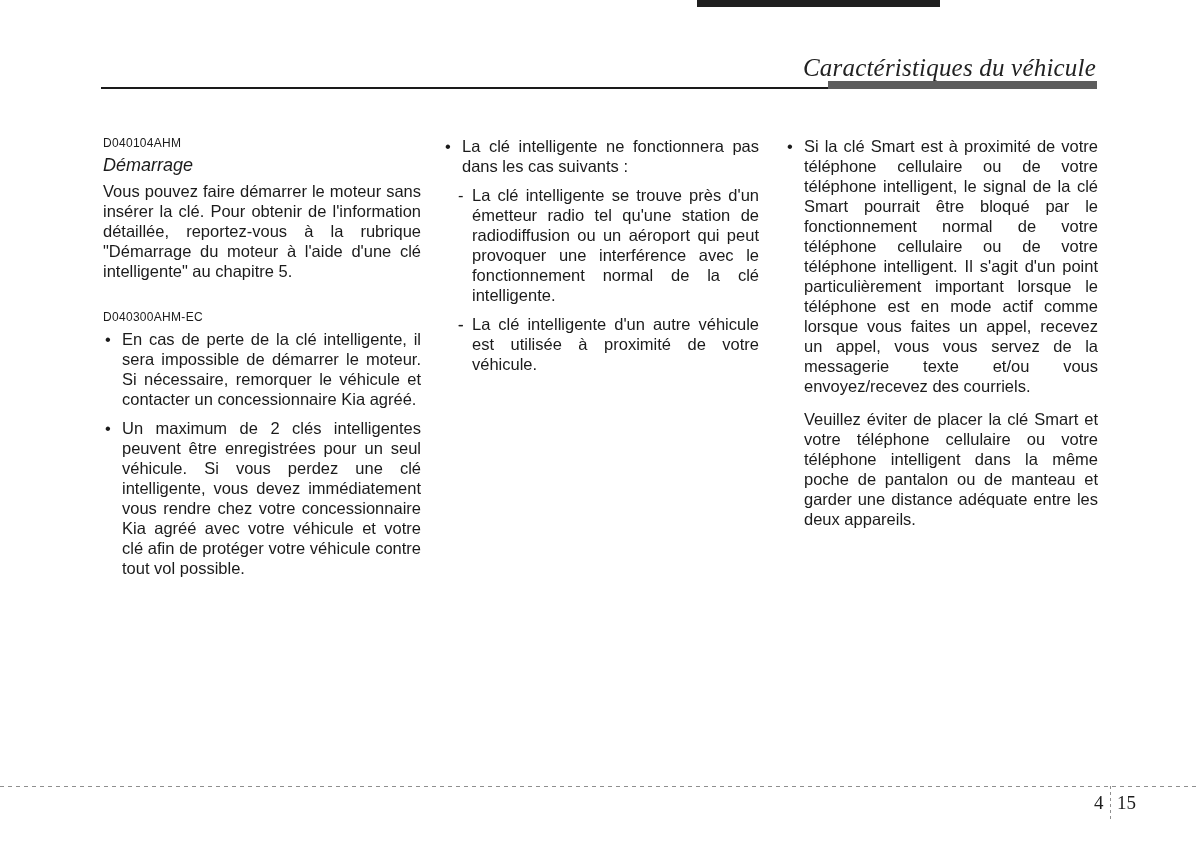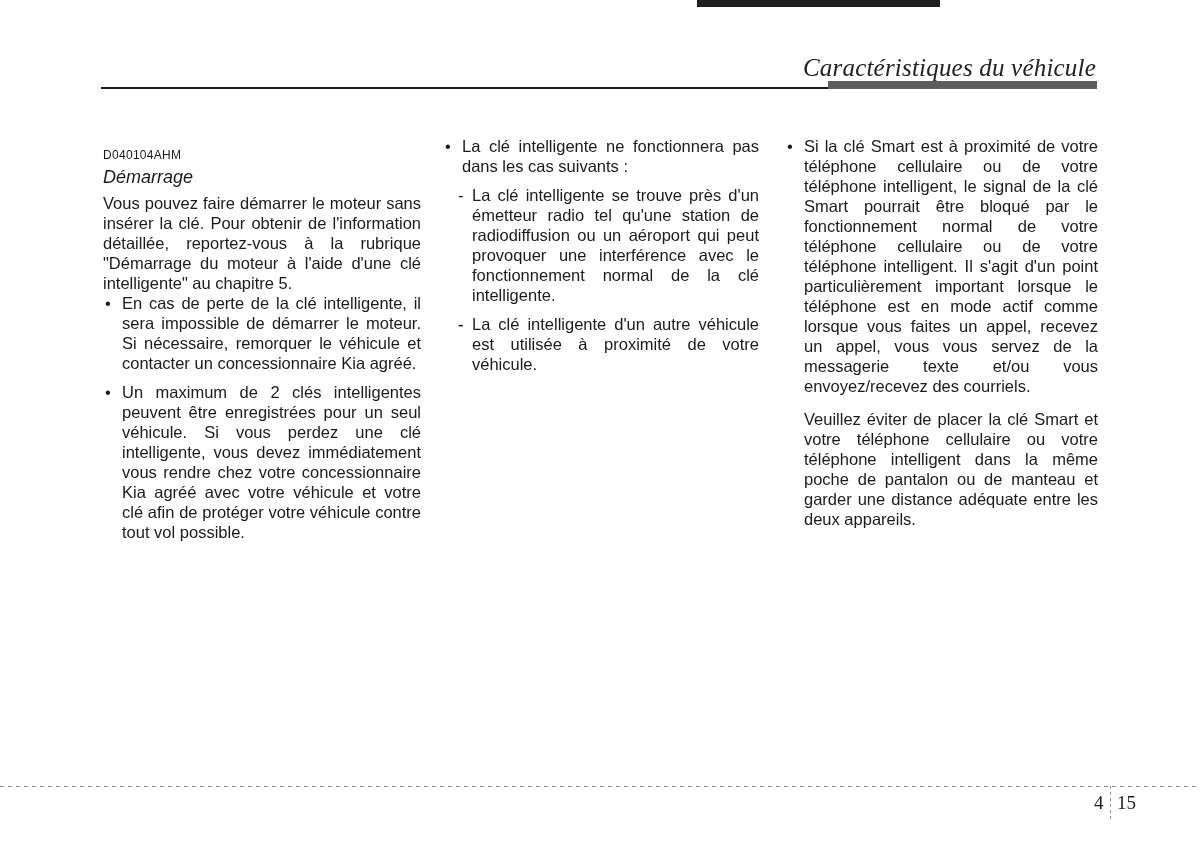--- a/index.html
+++ b/index.html
@@ -36,21 +36,21 @@
   .col{
     position:absolute;top:136px;
     font-size:16.5px;line-height:20px;
     text-align:justify;
   }
   .col1{left:103px;width:318px;}
   .col2{left:443px;width:316px;}
   .col3{left:785px;width:313px;}
   .code{
     font-size:12px;line-height:14px;letter-spacing:0.3px;
-    text-align:left;margin:12px 0 5px 0;color:#1b1b1b;
+    text-align:left;margin:0 0 5px 0;color:#1b1b1b;
   }
   .code-gap{margin-top:29px;}
   .h-italic{
     font-size:18px;line-height:21px;font-weight:normal;font-style:italic;
     margin:0 0 5px 0;text-align:left;
   }
   .h-bold{
     font-size:19.5px;line-height:22px;font-weight:bold;
     margin:0 0 9px 0;text-align:left;
   }
@@ -93,20 +93,21 @@
 
   <div class="header-title">Caractéristiques du véhicule</div>
   <div class="header-rule-thin"></div>
   <div class="header-rule-thick"></div>
 
   <div class="col col1">
     <div class="code">D040104AHM</div>
     <h3 class="h-italic">Démarrage</h3>
     <p class="para">Vous pouvez faire démarrer le moteur sans insérer la clé. Pour obtenir de l'information détaillée, reportez-vous à la rubrique "Démarrage du moteur à l'aide d'une clé intelligente" au chapitre 5.</p>
 
+    <div class="code code-gap">D040300AHM-EC</div>
 
     <div class="bullet">
       <span class="mk">•</span><span>En cas de perte de la clé intelligente, il sera impossible de démarrer le moteur. Si nécessaire, remorquer le véhicule et contacter un concessionnaire Kia agréé.</span>
     </div>
     <div class="bullet mb0">
       <span class="mk">•</span><span>Un maximum de 2 clés intelligentes peuvent être enregistrées pour un seul véhicule. Si vous perdez une clé intelligente, vous devez immédiatement vous rendre chez votre concessionnaire Kia agréé avec votre véhicule et votre clé afin de protéger votre véhicule contre tout vol possible.</span>
     </div>
   </div>
 
   <div class="col col2">

